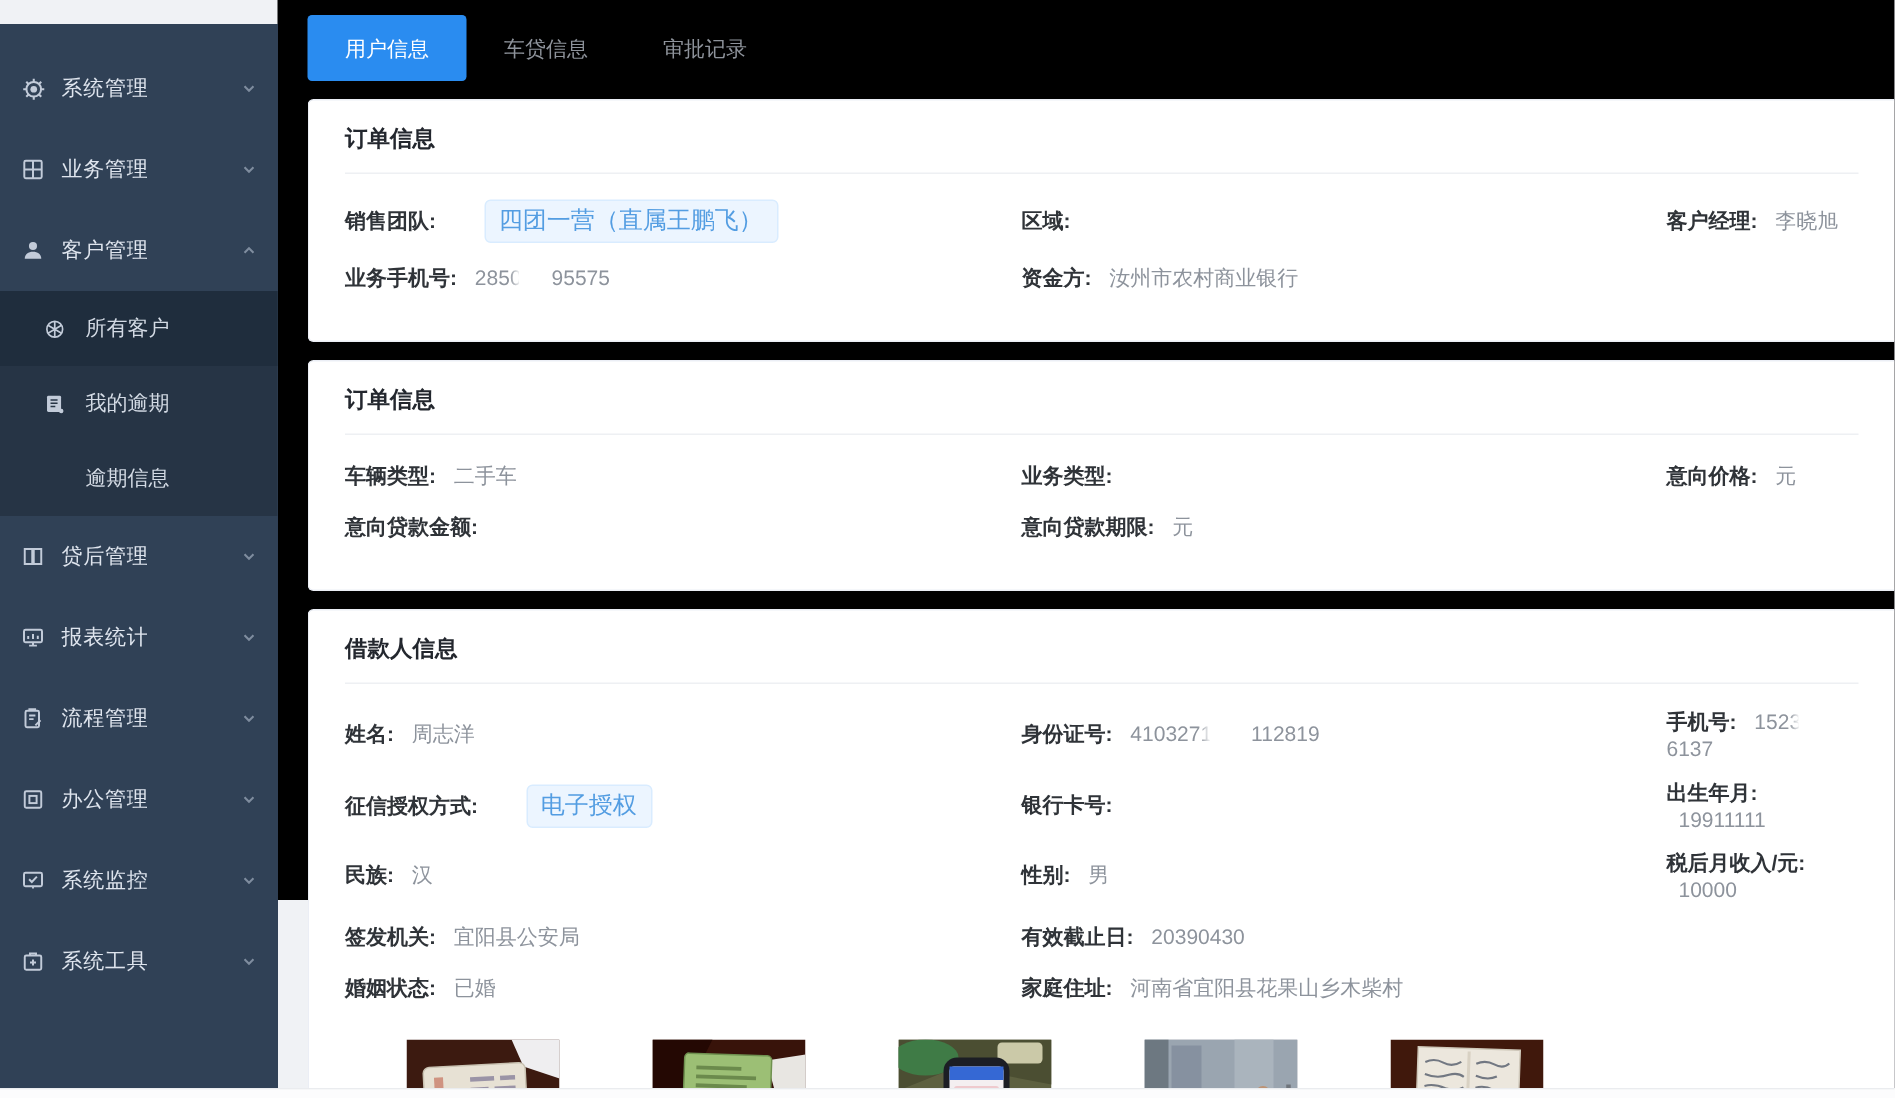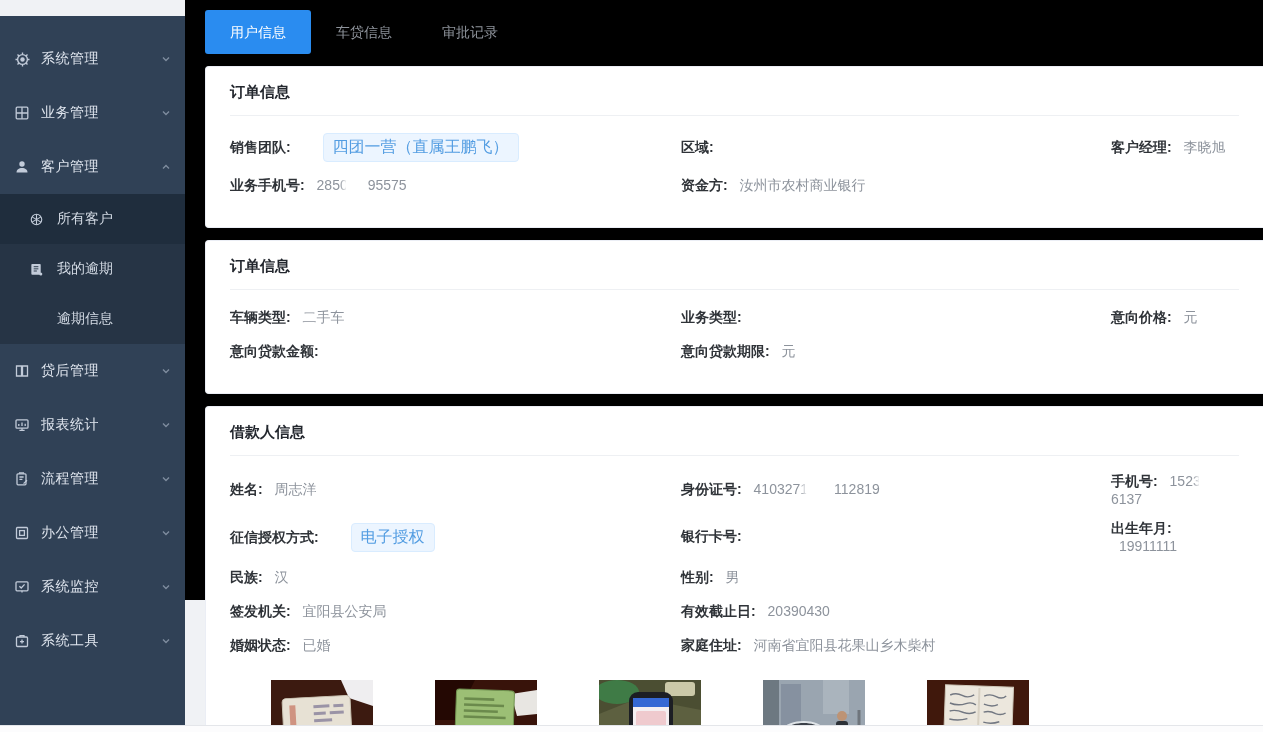--- a/index.html
+++ b/index.html
@@ -348,20 +348,24 @@
     </div>
 
     <div class="field-row">
       <div>
         <span class="flabel">民族:</span>
         <span class="fvalue">汉</span>
       </div>
       <div>
         <span class="flabel">性别:</span>
         <span class="fvalue">男</span>
+      </div>
+      <div>
+        <span class="flabel">税后月收入/元:</span>
+        <span class="fvalue">10000</span>
       </div>
     </div>
 
     <div class="field-row">
       <div>
         <span class="flabel">签发机关:</span>
         <span class="fvalue">宜阳县公安局</span>
       </div>
       <div>
         <span class="flabel">有效截止日:</span>

